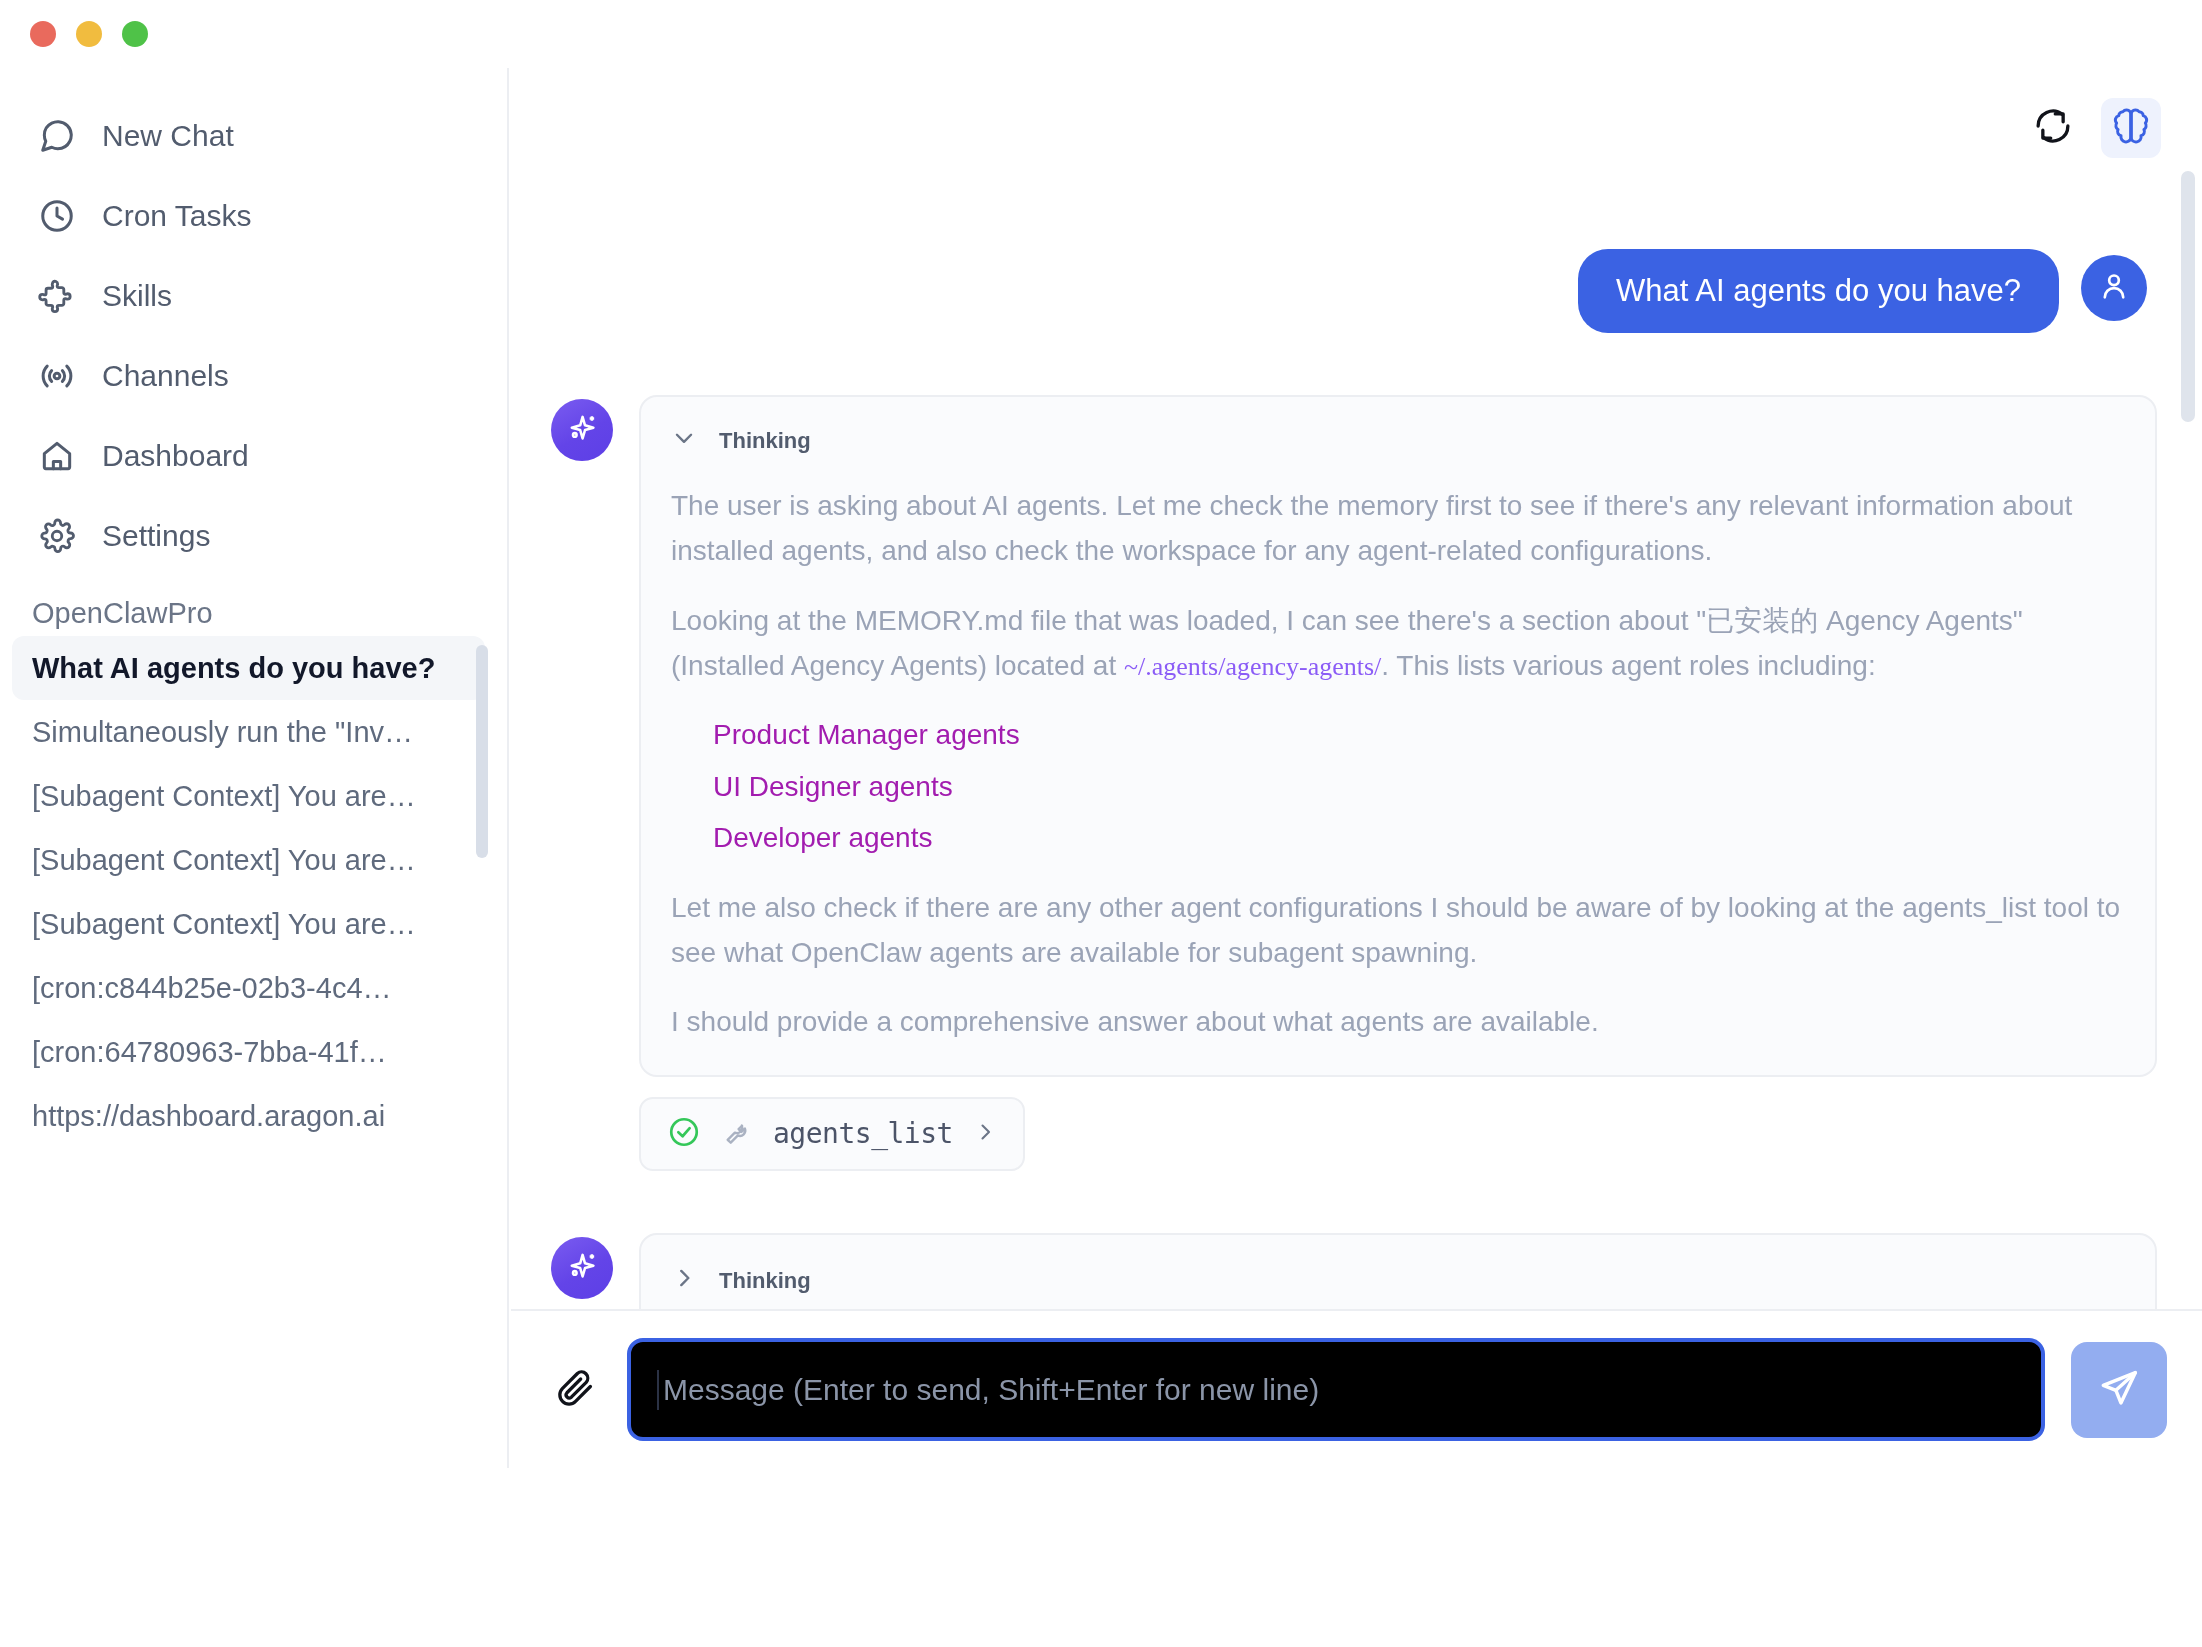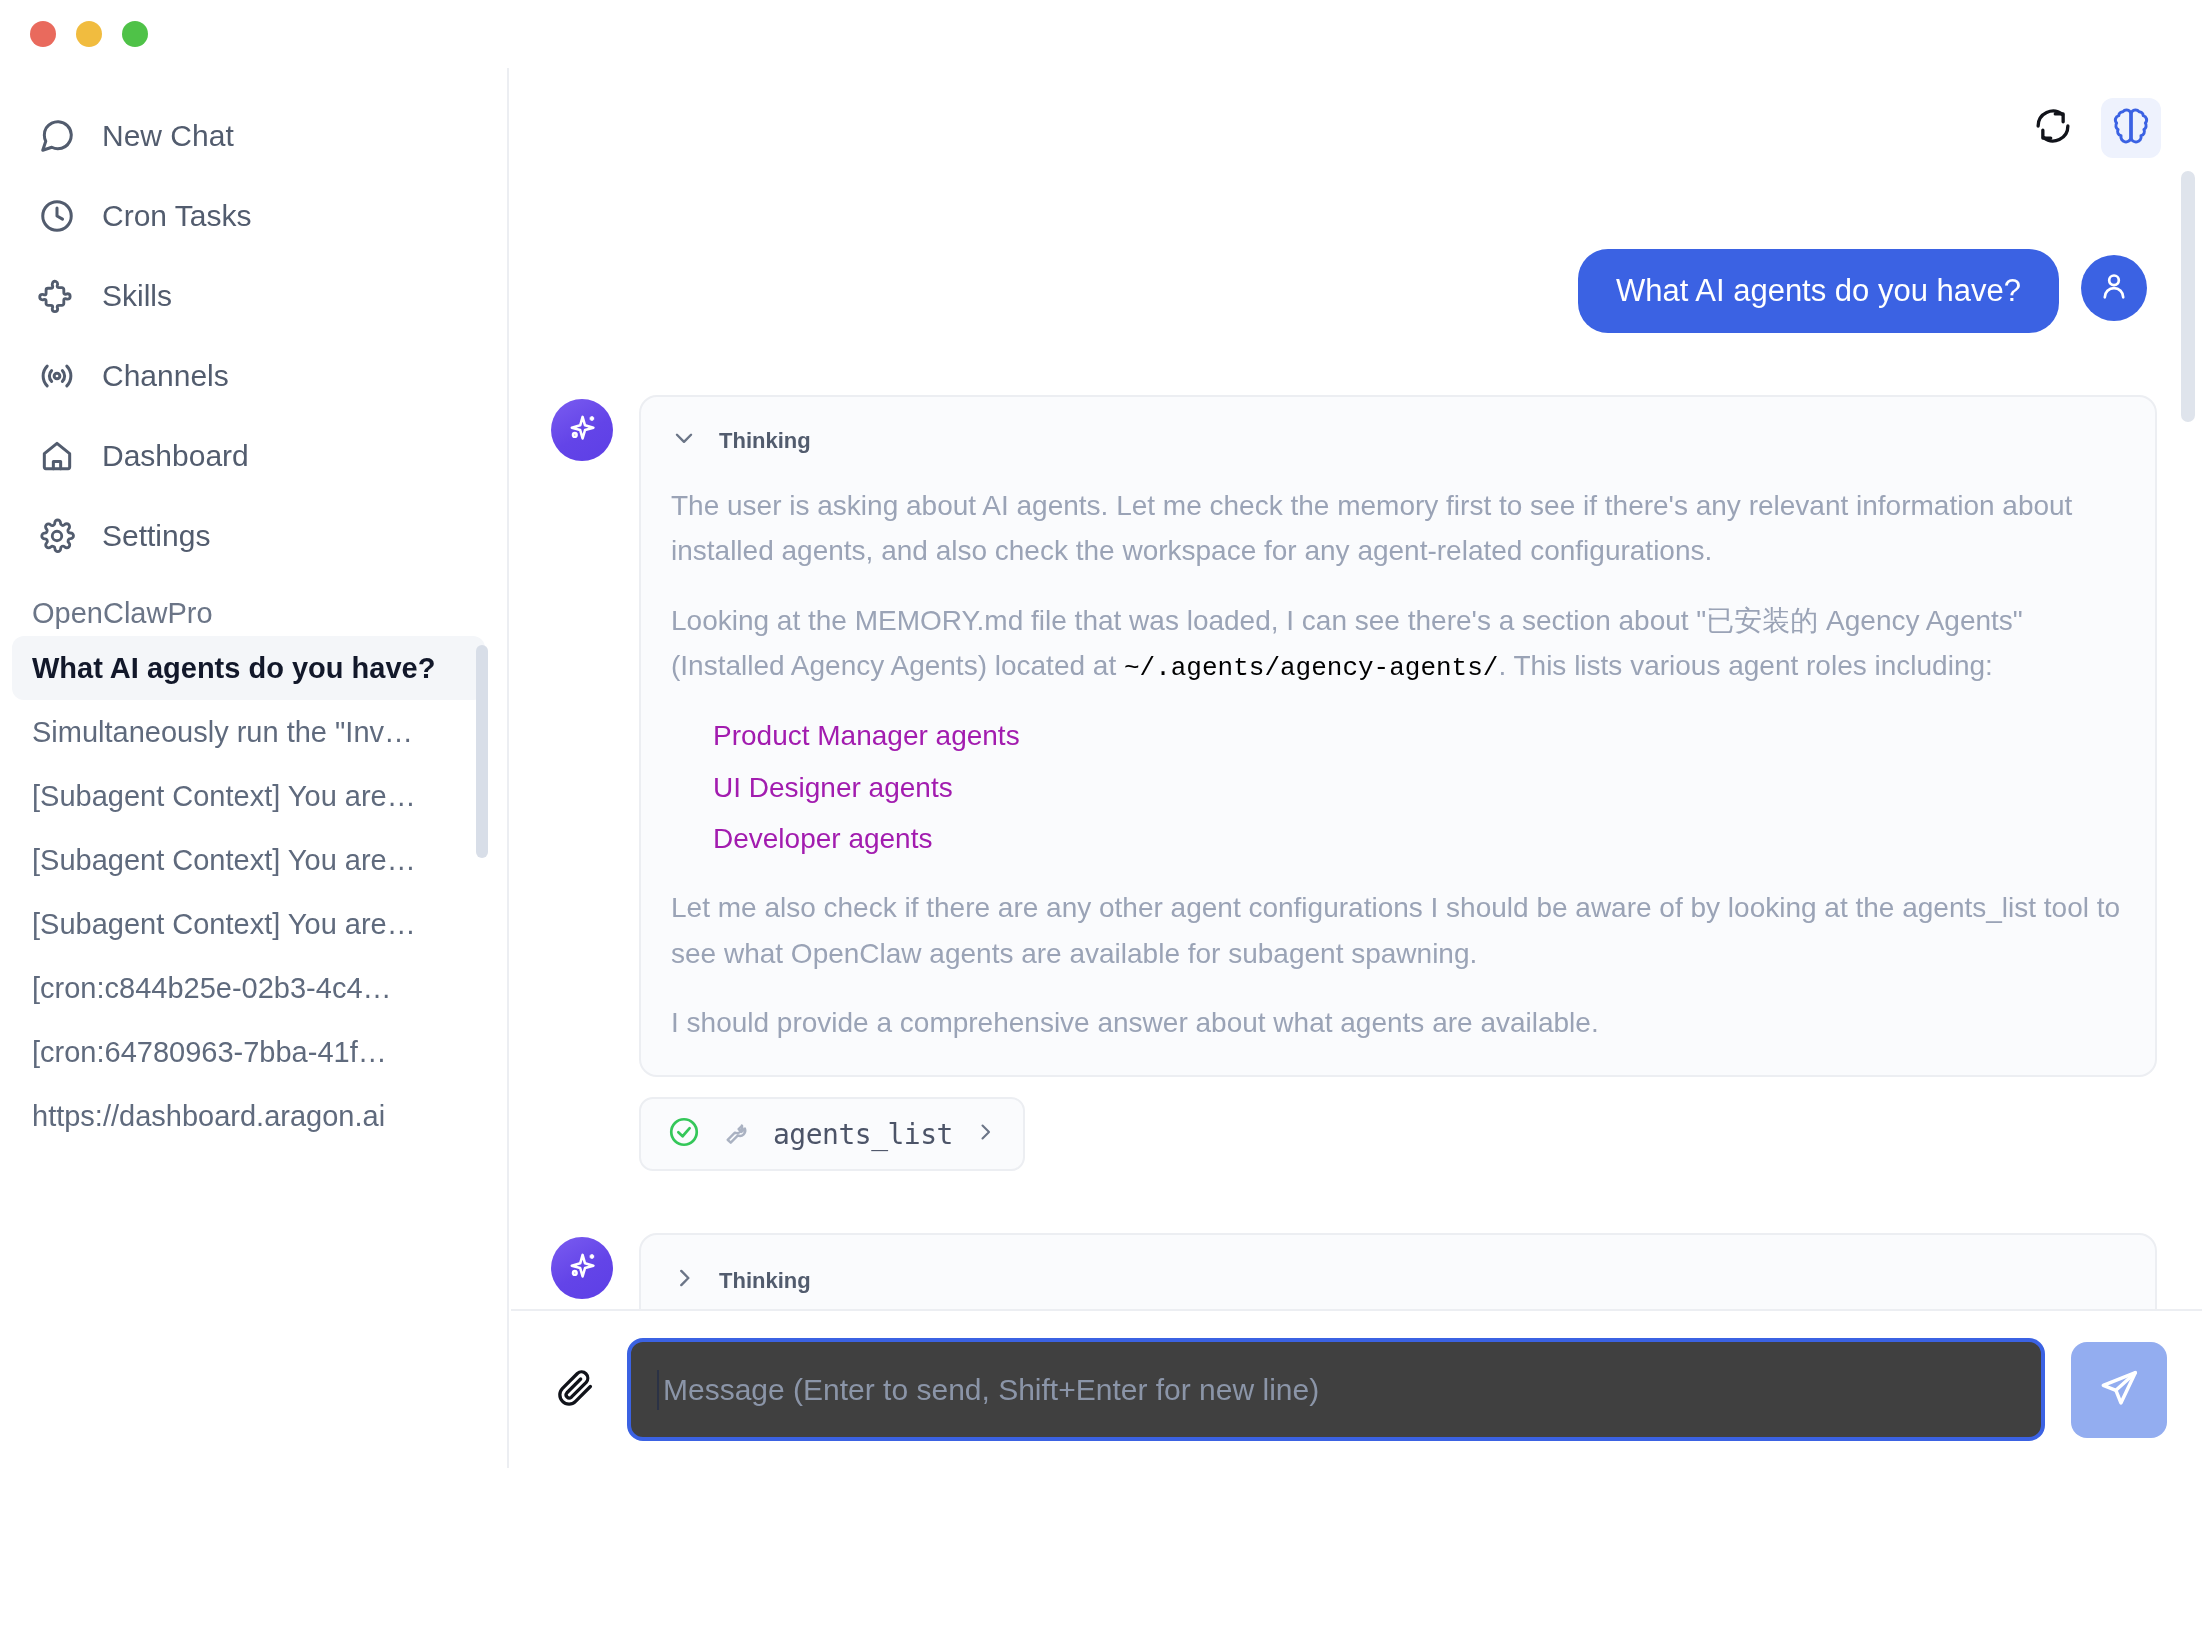--- a/index.html
+++ b/index.html
@@ -183,23 +183,23 @@
   }
   .think-body p:last-child { margin-bottom: 0; }
   .think-body ul { list-style: none; margin: 0 0 24px 0; padding-left: 42px; }
   .think-body li {
     color: #a21caf;
     font-size: 28px;
     line-height: 1.62;
     margin-bottom: 6px;
   }
   code.mono {
-    font-family: Liberation Mono, monospace;
+    font-family: Liberation Serif, serif;
     font-size: 26px;
-    color: #000000;
+    color: #8b5cf6;
   }
 
   .tool-chip {
     display: inline-flex; align-items: center; gap: 20px;
     border: 2px solid #eceef2;
     background: #fafbfd;
     border-radius: 14px;
     padding: 16px 26px;
     margin-top: 20px;
     cursor: pointer;
@@ -239,21 +239,21 @@
   .attach-btn {
     width: 52px; height: 52px;
     display: flex; align-items: center; justify-content: center;
     cursor: pointer; flex: 0 0 52px;
   }
   .msg-input {
     flex: 1 1 auto;
     height: 103px;
     border: 4px solid #3b62e3;
     border-radius: 16px;
-    background: #404040;
+    background: #000000;
     display: flex; align-items: center;
     padding: 0 26px;
     position: relative;
   }
   .caret {
     width: 2px; height: 40px; background: #2b3245;
     margin-right: 4px;
   }
   .ph {
     color: #8b95a8;

